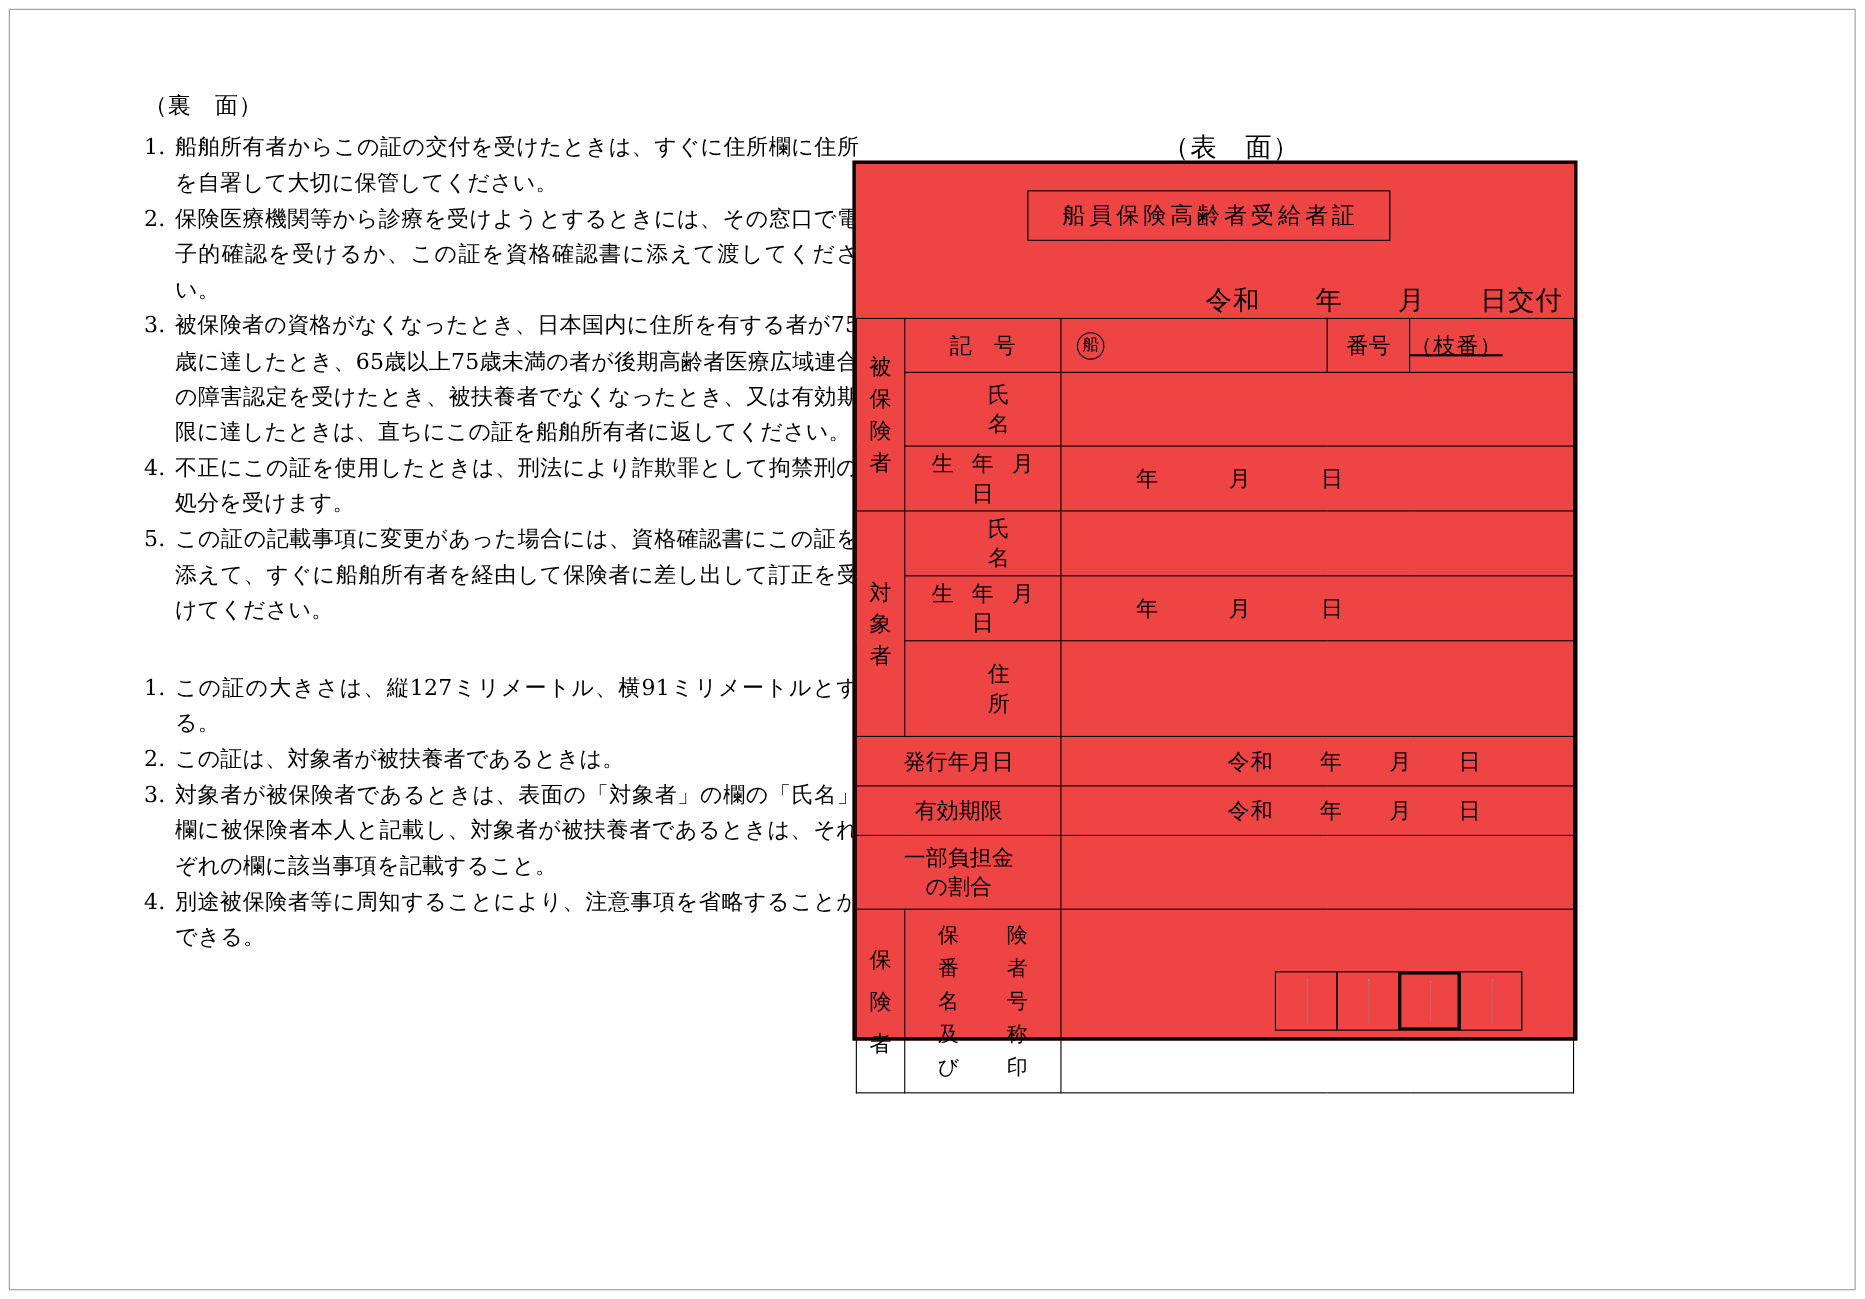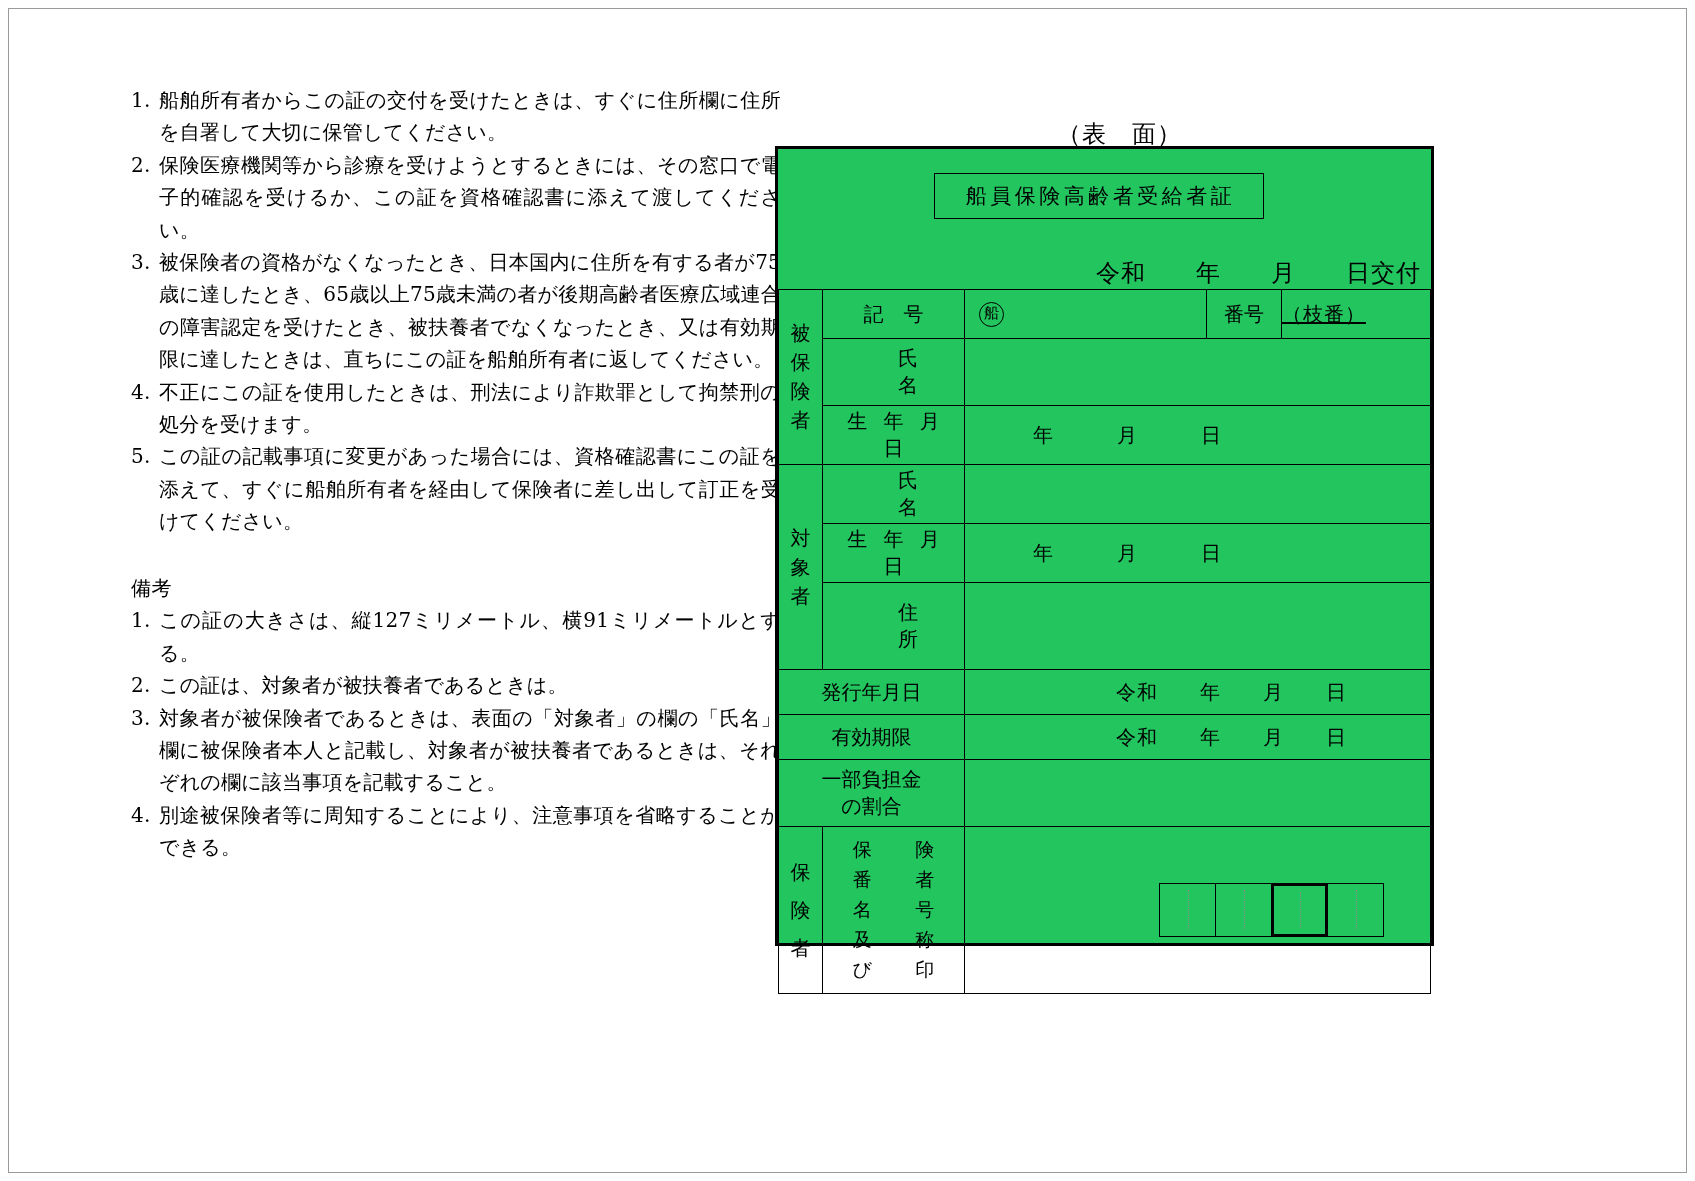--- a/index.html
+++ b/index.html
@@ -92,21 +92,21 @@
     letter-spacing: 1px;
   }
   #card {
     position: absolute;
     left: 775px;
     top: 146px;
     width: 659px;
     height: 800px;
     border: 3px solid #000000;
     box-sizing: border-box;
-    background: #22c55e;
+    background: #ef4444;
   }
   #card-inner {
     position: relative;
     width: 100%;
     height: 100%;
   }
   
   #title-box {
     position: absolute;
     left: 156px;
@@ -266,20 +266,21 @@
   }
 </style>
 </head>
 <body>
 
 <div id="page">
   <div class="frame-border"></div>
 
   <div id="left-col">
 
+    <div class="side-label">（裏　面）</div>
 
     <ul class="note-list">
       <li class="note-item">
         <span class="note-num">1.</span>
         <span class="note-body">船舶所有者からこの証の交付を受けたときは、すぐに住所欄に住所を自署して大切に保管してください。</span>
       </li>
       <li class="note-item">
         <span class="note-num">2.</span>
         <span class="note-body">保険医療機関等から診療を受けようとするときには、その窓口で電子的確認を受けるか、この証を資格確認書に添えて渡してください。</span>
       </li>
@@ -291,21 +292,20 @@
         <span class="note-num">4.</span>
         <span class="note-body">不正にこの証を使用したときは、刑法により詐欺罪として拘禁刑の処分を受けます。</span>
       </li>
       <li class="note-item">
         <span class="note-num">5.</span>
         <span class="note-body">この証の記載事項に変更があった場合には、資格確認書にこの証を添えて、すぐに船舶所有者を経由して保険者に差し出して訂正を受けてください。</span>
       </li>
     </ul>
 
     <div class="remarks-block">
-      <div class="section-head">備考</div>
       <ul class="note-list">
         <li class="note-item">
           <span class="note-num">1.</span>
           <span class="note-body">この証の大きさは、縦127ミリメートル、横91ミリメートルとする。</span>
         </li>
         <li class="note-item">
           <span class="note-num">2.</span>
           <span class="note-body">この証は、対象者が被扶養者であるときは。</span>
         </li>
         <li class="note-item">

